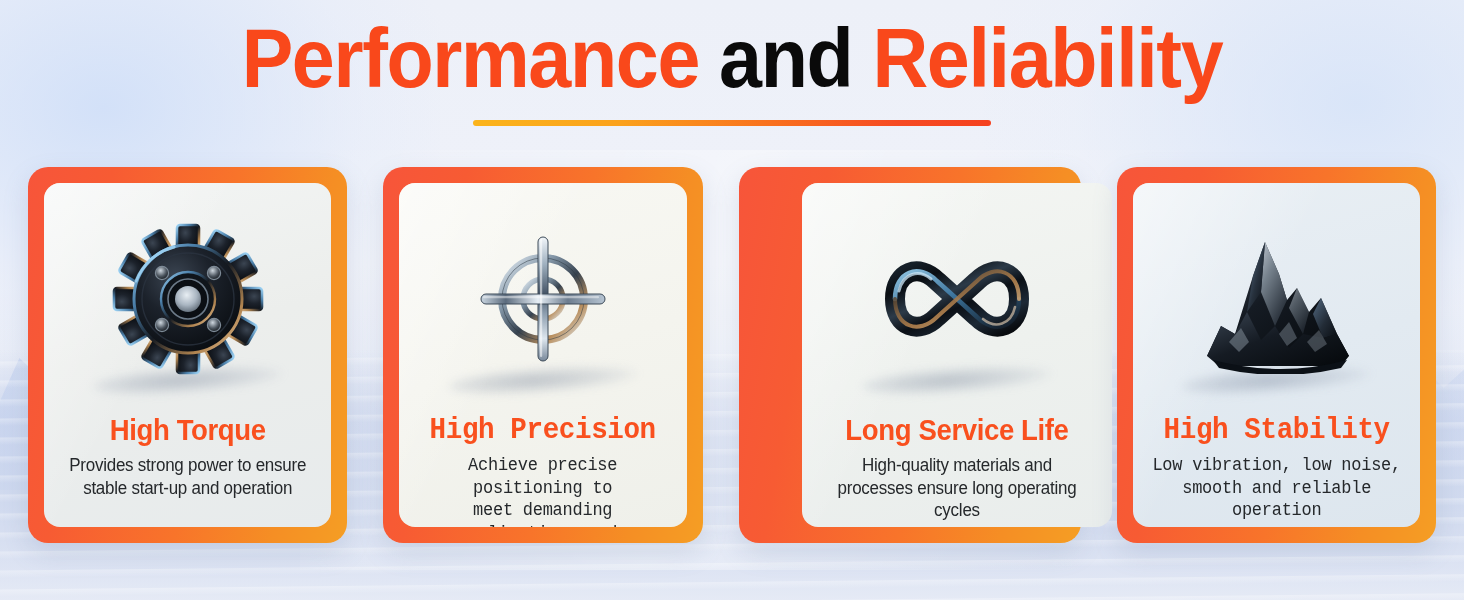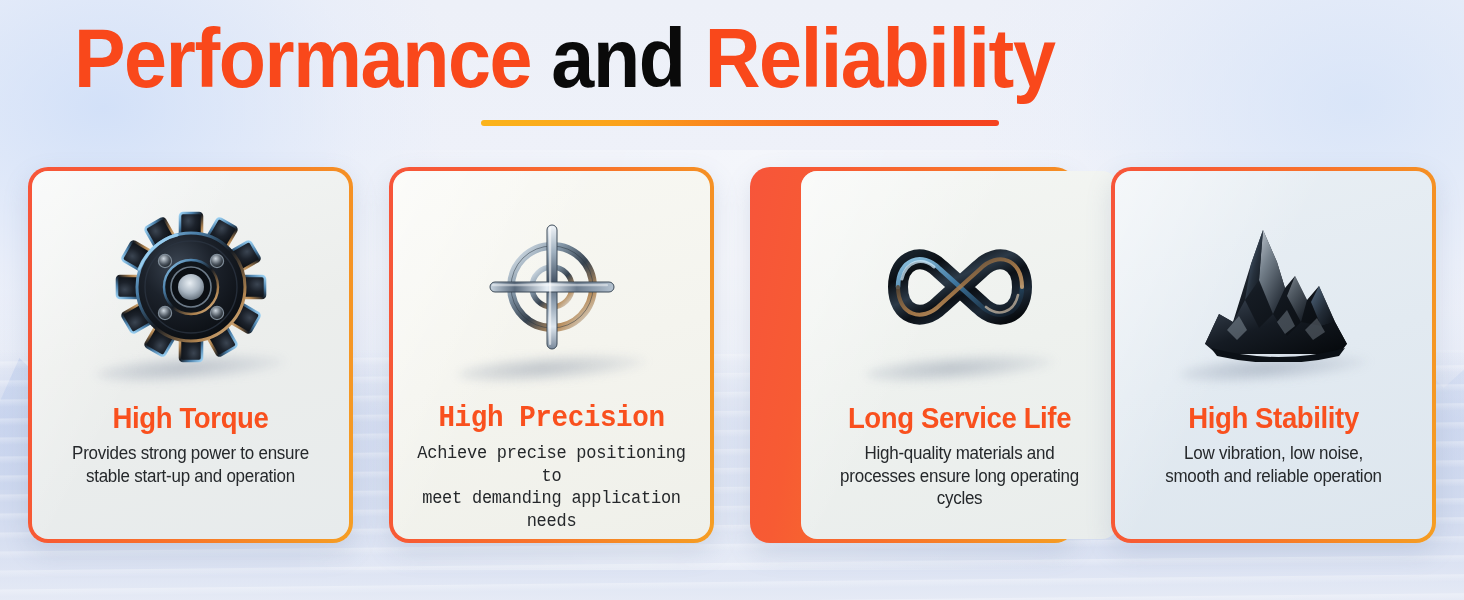--- a/index.html
+++ b/index.html
@@ -67,22 +67,22 @@
   }
   .bg-sheen {
     position:absolute; left:300px; top:150px; width:900px; height:420px;
     background:linear-gradient(105deg, rgba(255,255,255,0) 0%, rgba(255,255,255,.35) 45%, rgba(255,255,255,0) 90%);
     pointer-events:none;
   }
 
   
   .header {
     position:absolute; left:0; right:0; top:16px;
+    text-align:center;
     z-index:5;
-    margin-left:16px;
   }
   .page-title {
     font-family:"Liberation Sans", sans-serif;
     font-weight:700;
     font-size:84px;
     line-height:1.0;
     letter-spacing:-1.5px;
     transform:scaleX(.92);
     white-space:nowrap;
   }
@@ -102,37 +102,37 @@
     left:28px; top:167px;
     width:1408px; height:376px;
     display:flex;
     gap:36px;
     z-index:6;
   }
   .card {
     position:relative;
     flex:1 1 0;
     border-radius:20px;
-    padding:4px;
+    padding:16px;
     background:linear-gradient(100deg,#f7553a 0%, #f75b33 22%, #f8742a 55%, #f58e24 80%, #f59e24 100%);
     box-shadow:0 10px 26px rgba(100,120,160,.18);
   }
   .card-inner {
     position:relative;
     width:100%; height:100%;
     border-radius:16px;
     overflow:hidden;
     display:flex;
     flex-direction:column;
     align-items:center;
   }
   .card.c1 .card-inner { background:linear-gradient(165deg,#f3f5f4 0%,#eceeec 45%,#e7ebec 100%); }
   .card.c2 .card-inner { background:linear-gradient(165deg,#f8f8f3 0%,#f4f4ee 50%,#eff0ea 100%);font-family:Liberation Mono, monospace; }
   .card.c3 .card-inner { background:linear-gradient(165deg,#f4f6f3 0%,#eef1ee 50%,#e9edec 100%);margin-left:47px; }
-  .card.c4 .card-inner { background:linear-gradient(165deg,#e9eff4 0%,#e2eaf1 50%,#dde6ee 100%); }
+  .card.c4 .card-inner { background:linear-gradient(165deg,#e9eff4 0%,#e2eaf1 50%,#dde6ee 100%);font-family:Liberation Mono, monospace; }
 
   .card-inner::after{
     content:"";
     position:absolute; inset:0;
     background:linear-gradient(118deg, rgba(255,255,255,.55) 0%, rgba(255,255,255,0) 42%);
     pointer-events:none;
   }
 
   
   .icon-stage {

